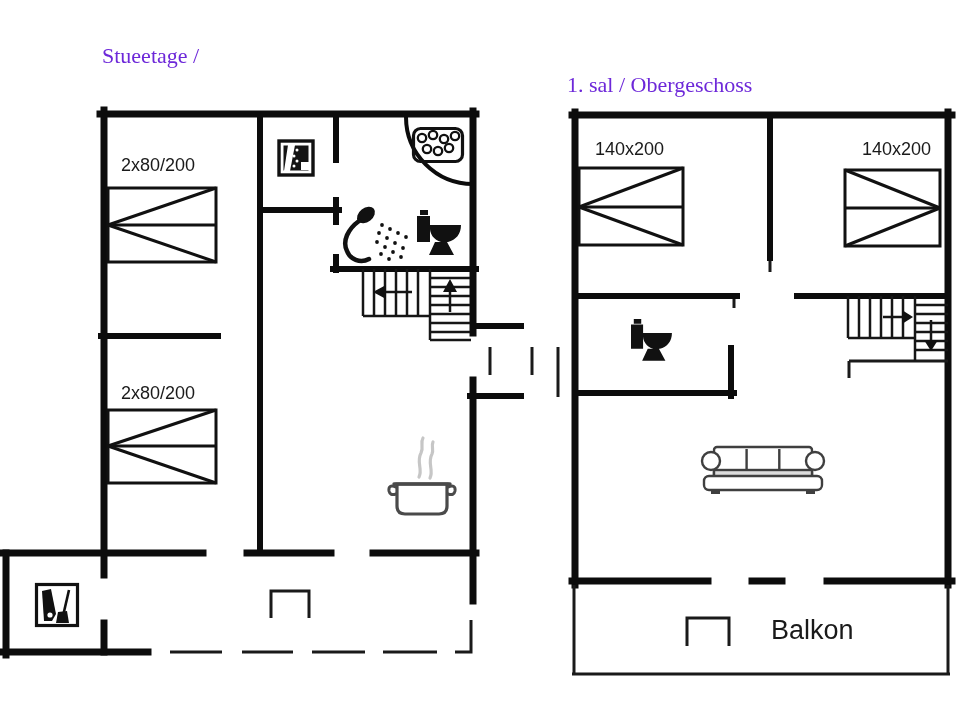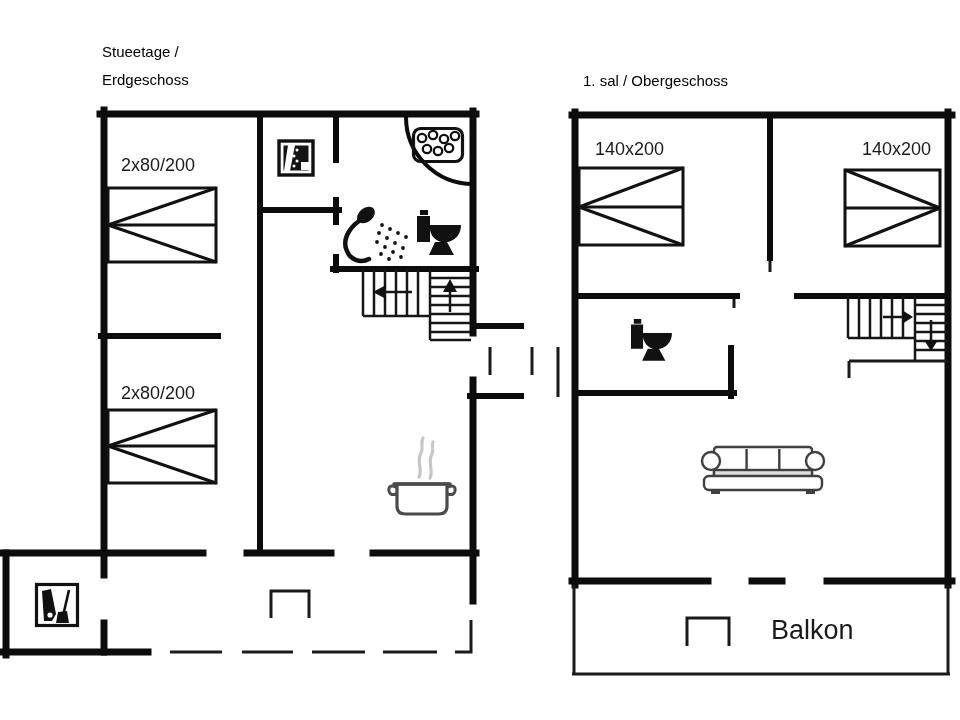--- a/index.html
+++ b/index.html
@@ -1,20 +1,20 @@
 <!DOCTYPE html>
 <html><head>
 <meta charset="utf-8">
 <style>
   html,body{margin:0;padding:0;background:#ffffff;}
   .stage{position:relative;width:960px;height:720px;background:#ffffff;overflow:hidden;
          font-family:"Liberation Sans",sans-serif;}
   .stage svg{position:absolute;left:0;top:0;}
   .lbl{position:absolute;color:#1f1f1f;white-space:nowrap;line-height:1.1;}
-  .title{font-size:15px;color:#000000;}
+  .title{font-size:22px;color:#6d28d9;font-family:Liberation Serif, serif;}
   .bedlbl{font-size:18px;color:#1a1a1a;}
   .balkon{font-size:27px;color:#1a1a1a;}
 </style>
 </head>
 <body>
 
 <div class="stage">
 
 <svg width="960" height="720" viewBox="0 0 960 720">
 
@@ -242,22 +242,21 @@
       <line x1="574" y1="585" x2="574" y2="674"></line>
       <line x1="572" y1="674" x2="950" y2="674"></line>
       <line x1="948" y1="585" x2="948" y2="674"></line>
     </g>
 
     <path d="M687,646 V618 H729 V646" stroke="#1a1a1a" stroke-width="3" fill="none"></path>
   </g>
 </svg>
 
 <div class="lbl title" style="left:102px; top:44px;">Stueetage /</div>
-<div class="lbl title" style="left:102px; top:72px;">Erdgeschoss</div>
-<div class="lbl title" style="left:567px; top:73px;margin-left:16px;">1. sal / Obergeschoss</div>
+<div class="lbl title" style="left:567px; top:73px;">1. sal / Obergeschoss</div>
 
 <div class="lbl bedlbl" style="left:121px; top:156px;">2x80/200</div>
 <div class="lbl bedlbl" style="left:121px; top:384px;">2x80/200</div>
 <div class="lbl bedlbl" style="left:595px; top:140px;">140x200</div>
 <div class="lbl bedlbl" style="left:862px; top:140px;">140x200</div>
 
 <div class="lbl balkon" style="left:771px; top:616px;">Balkon</div>
 
 </div>
 

